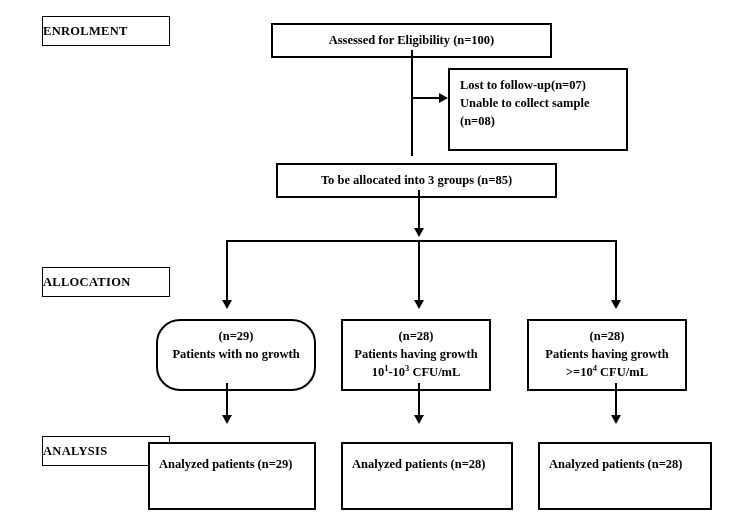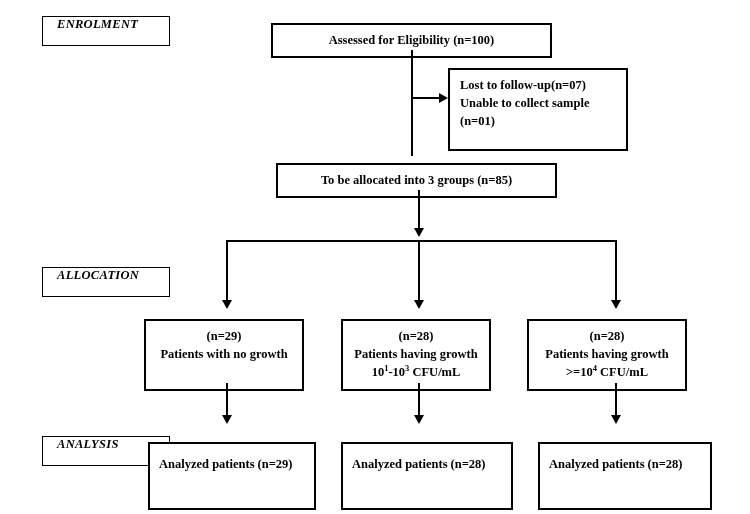--- a/index.html
+++ b/index.html
@@ -23,22 +23,21 @@
     color: #000000;
   }
   .box-thin {
     border-width: 1.5px;
   }
   .stage-label {
     font-size: 12.5px;
     font-weight: 600;
     letter-spacing: 0.3px;
     display: flex;
-    padding-left: 14px;
-    font-style: italic;
+    align-items: center;
   }
   .node-text {
     font-size: 12.5px;
     font-weight: 700;
     line-height: 1.42;
     margin-top: 8px;
   }
   .center-1line {
     display: flex;
     align-items: center;
@@ -103,28 +102,28 @@
     <span>ANALYSIS</span>
   </div>
 
   <div class="box node-text center-1line" style="left:271px; top:15px; width:281px; height:35px;">
     <span>Assessed for Eligibility (n=100)</span>
   </div>
 
   <div class="box node-text pad-left-top" style="left:448px; top:60px; width:180px; height:83px;">
     <div>Lost to follow-up(n=07)</div>
     <div>Unable to collect sample</div>
-    <div>(n=01)</div>
+    <div>(n=08)</div>
   </div>
 
   <div class="box node-text center-1line" style="left:276px; top:155px; width:281px; height:35px;justify-content:center;">
     <span>To be allocated into 3 groups (n=85)</span>
   </div>
 
-  <div class="box node-text top-center" style="left:144px; top:311px; width:160px; height:72px;">
+  <div class="box node-text top-center" style="left:156px; top:311px; width:160px; height:72px;border-radius:24px;">
     <div>(n=29)</div>
     <div>Patients with no growth</div>
   </div>
 
   <div class="box node-text top-center" style="left:341px; top:311px; width:150px; height:72px;">
     <div>(n=28)</div>
     <div>Patients having growth</div>
     <div><span>10</span><sup>1</sup><span>-10</span><sup>3</sup><span> CFU/mL</span></div>
   </div>
 

